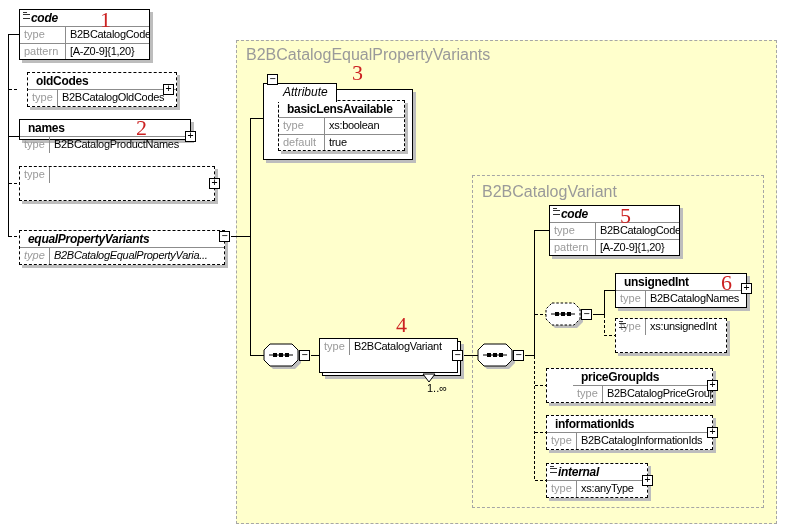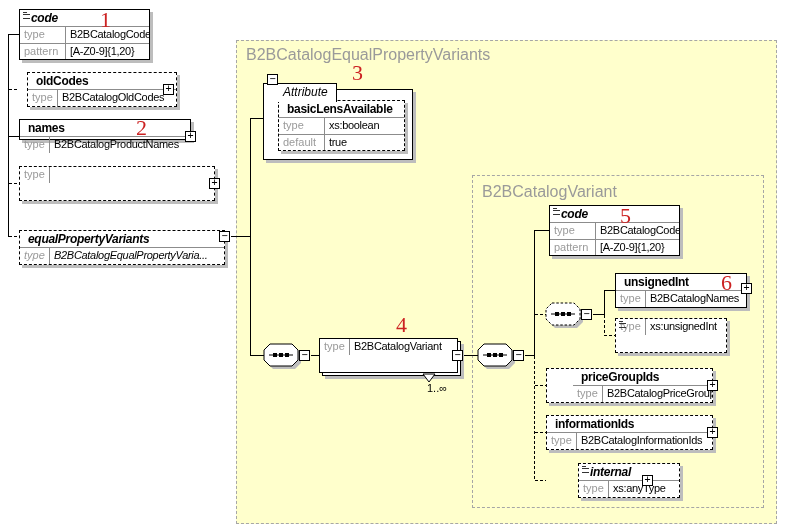--- a/index.html
+++ b/index.html
@@ -232,21 +232,21 @@
 
   <div class="ebox dashed" style="left:546px;top:415px;width:167px;height:35px;">
     <div class="hdr">informationIds</div>
     <div class="row">
         <span class="lbl w30">type</span>
         <span class="val">B2BCatalogInformationIds</span>
       </div>
   </div>
   <div class="handle" style="left:707px;top:427px;">+</div>
 
-  <div class="ebox dashed" style="left:546px;top:463px;width:102px;height:35px;margin-left:32px;">
+  <div class="ebox dashed" style="left:546px;top:463px;width:102px;height:35px;">
     <div class="meta-icon"></div>
     <div class="hdr pad">internal</div>
     <div class="row">
         <span class="lbl w30">type</span>
         <span class="val">xs:anyType</span>
       </div>
   </div>
   <div class="handle" style="left:642px;top:475px;">+</div>
 
   <div class="annotation" style="left:100px;top:7px;">1</div>

